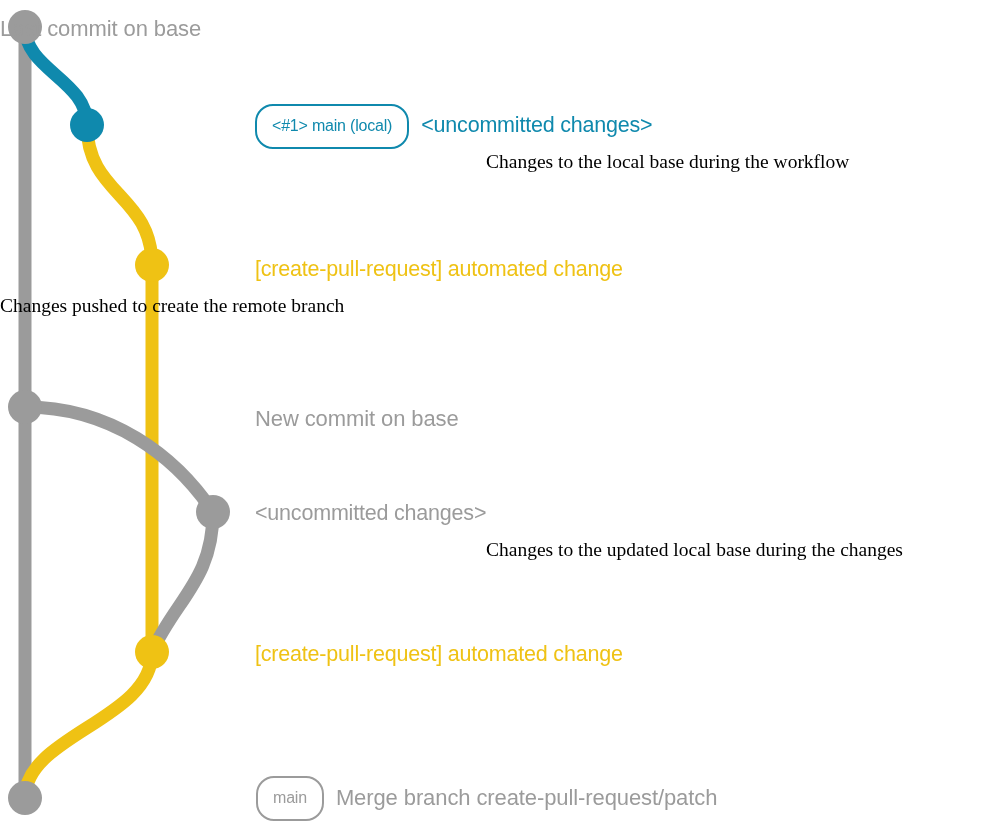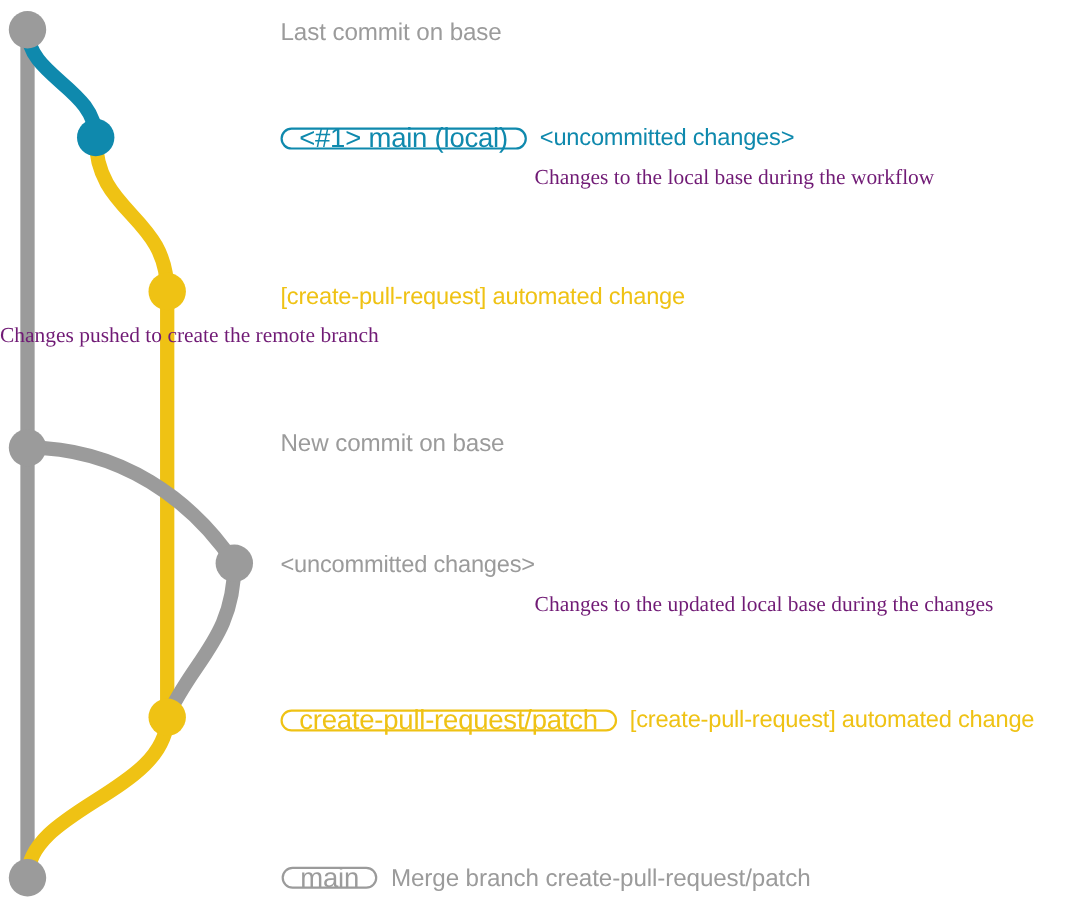--- a/index.html
+++ b/index.html
@@ -45,25 +45,25 @@
     align-items: center;
     gap: 12px;
     height: 34px;
   }
 
   .badge {
     display: inline-flex;
     align-items: center;
     justify-content: center;
     box-sizing: border-box;
-    height: 20px;
+    height: 45px;
     padding: 0 15px;
     border: 2px solid currentColor;
     border-radius: 18px;
-    font-size: 25px;
+    font-size: 16px;
     font-weight: 400;
     letter-spacing: -0.2px;
     white-space: nowrap;
     line-height: 1;
   }
 
   .title {
     font-size: 21.5px;
     letter-spacing: -0.2px;
     white-space: nowrap;
@@ -74,21 +74,21 @@
     font-size: 22px;
     letter-spacing: -0.1px;
     white-space: nowrap;
     line-height: 1;
   }
 
   
   .desc {
     font-family: "Liberation Serif", "DejaVu Serif", serif;
     font-size: 19.5px;
-    color: #701a75;
+    color: #000000;
     white-space: nowrap;
     line-height: 1;
   }
 
   
   .c-blue   { color: #0f89ad; }
   .c-yellow { color: #efc214; }
   .c-gray   { color: #9b9b9b; }
 </style>
 </head>
@@ -118,56 +118,55 @@
   <circle cx="152" cy="265" r="17" fill="#efc214"></circle>
   <circle cx="25" cy="407" r="17" fill="#9b9b9b"></circle>
   <circle cx="213" cy="512" r="17" fill="#9b9b9b"></circle>
   <circle cx="152" cy="652" r="17" fill="#efc214"></circle>
   <circle cx="25" cy="798" r="17" fill="#9b9b9b"></circle>
 </svg>
 
 <div class="rows">
 
   <div class="row" style="top:12px;">
-    <div class="headline" style="padding-left:255px;text-align:center;">
+    <div class="headline" style="text-align:center;">
       <span class="plain-title c-gray">Last commit on base</span>
     </div>
   </div>
 
   <div class="row" style="top:109px;">
     <div class="headline" style="padding-left:255px;">
       <span class="badge c-blue">&lt;#1&gt; main (local)</span>
       <span class="title c-blue">&lt;uncommitted changes&gt;</span>
     </div>
     <div class="desc" style="padding-left:486px; margin-top:9px;">Changes to the local base during the workflow</div>
   </div>
 
   <div class="row" style="top:253px;">
     <div class="headline" style="padding-left:255px;">
       <span class="title c-yellow">[create-pull-request] automated change</span>
     </div>
     <div class="desc" style="margin-top:9px;">Changes pushed to create the remote branch</div>
   </div>
 
-  <div class="row" style="top:386px;">
+  <div class="row" style="top:402px;">
     <div class="headline" style="padding-left:255px;">
       <span class="plain-title c-gray">New commit on base</span>
     </div>
   </div>
 
   <div class="row" style="top:497px;">
     <div class="headline" style="padding-left:255px;">
       <span class="title c-gray">&lt;uncommitted changes&gt;</span>
     </div>
     <div class="desc" style="padding-left:486px; margin-top:9px;">Changes to the updated local base during the changes</div>
   </div>
 
   <div class="row" style="top:638px;">
     <div class="headline" style="padding-left:255px;">
-      <span class="badge c-yellow">create-pull-request/patch</span>
       <span class="title c-yellow">[create-pull-request] automated change</span>
     </div>
   </div>
 
   <div class="row" style="top:781px;">
     <div class="headline" style="padding-left:256px;">
       <span class="badge c-gray">main</span>
       <span class="plain-title c-gray">Merge branch create-pull-request/patch</span>
     </div>
   </div>

